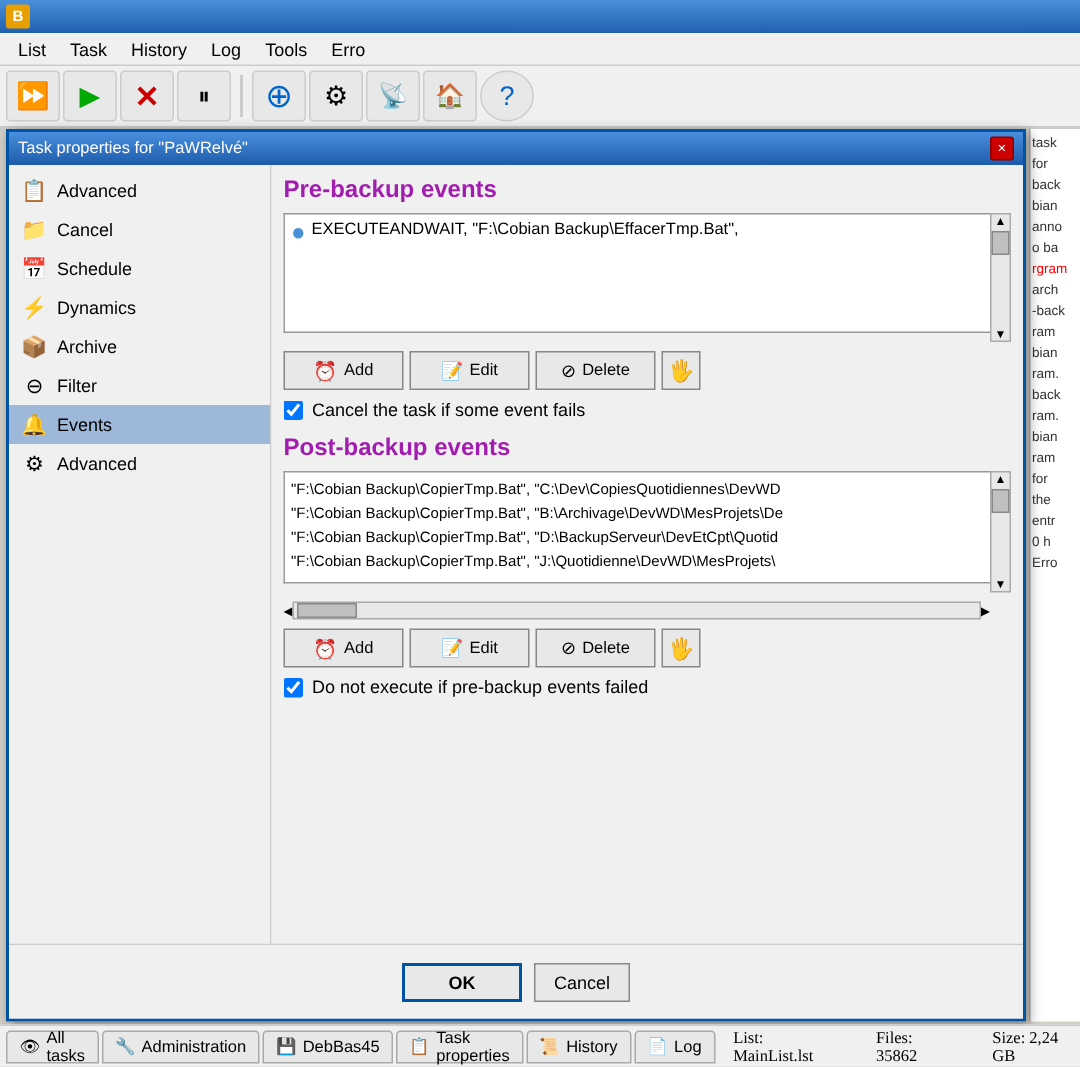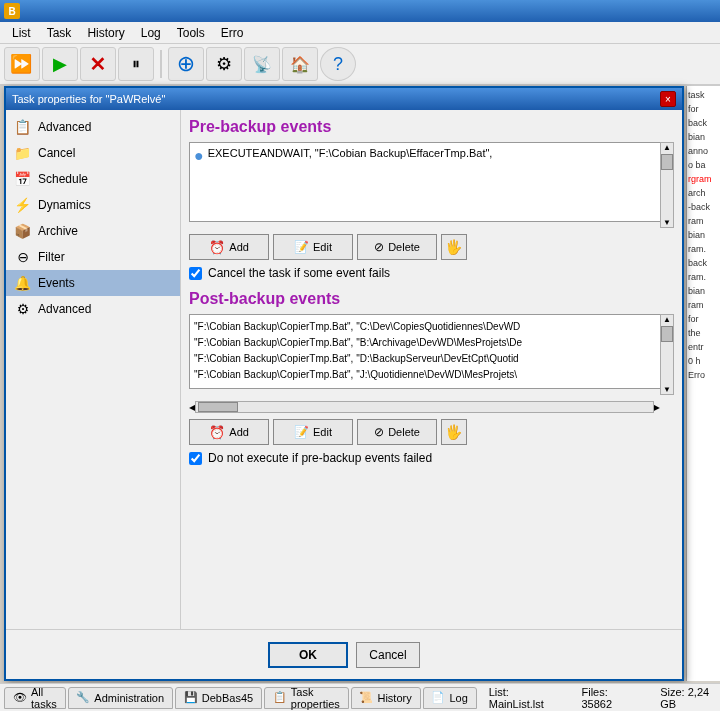--- a/index.html
+++ b/index.html
@@ -293,21 +293,21 @@
       background: #e8e8e8;
       border: 1px solid #aaa;
       border-radius: 3px 3px 0 0;
       display: flex; align-items: center; gap: 4px;
       cursor: pointer;
       font-size: 11px;
     }
     .status-info {
       padding: 0 8px;
       font-size: 11px;
-      display: flex; gap: 33px;
+      display: flex; gap: 33px; font-family: Liberation Serif, serif;
     }
 
     .scrollbar-v {
       width: 14px;
       background: #e8e8e8;
       border: 1px solid #aaa;
       display: flex; flex-direction: column; align-items: center;
     }
     .scrollbar-thumb {
       width: 12px;

